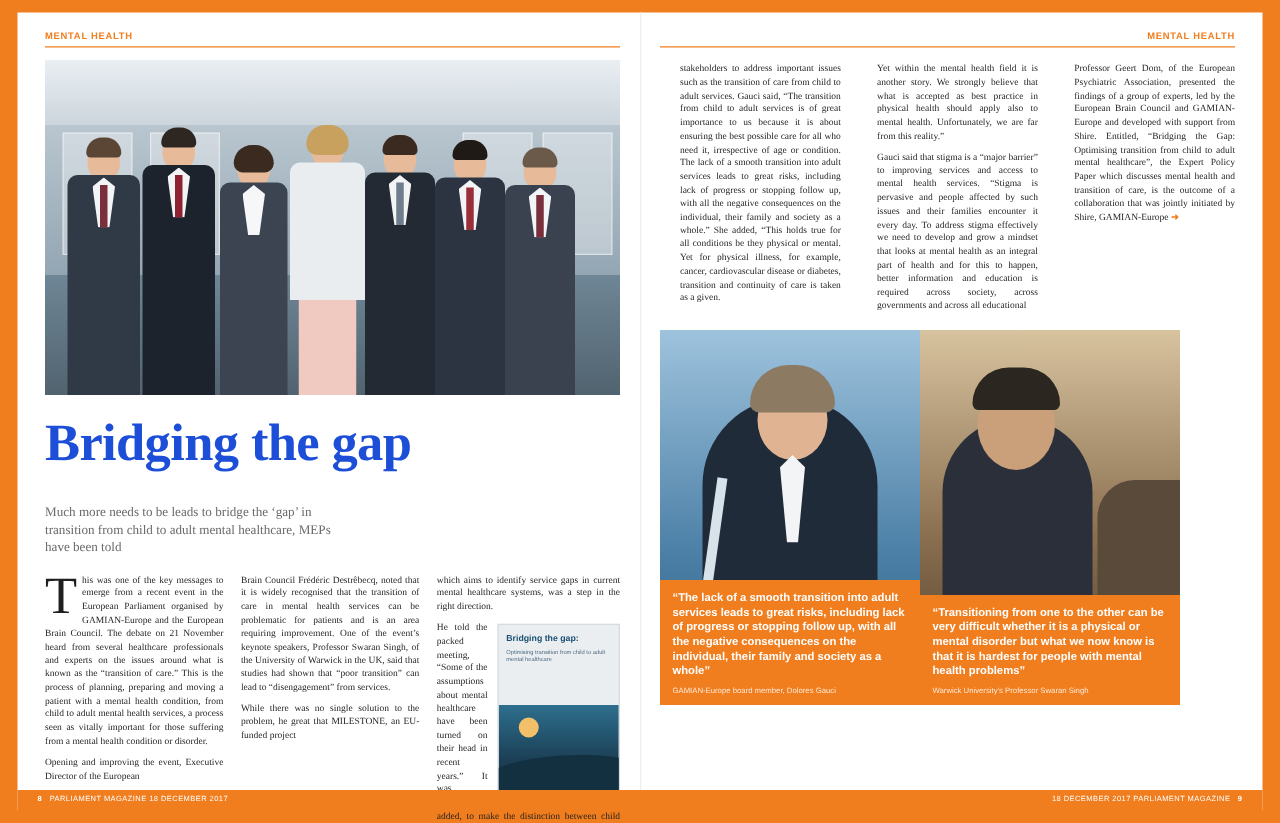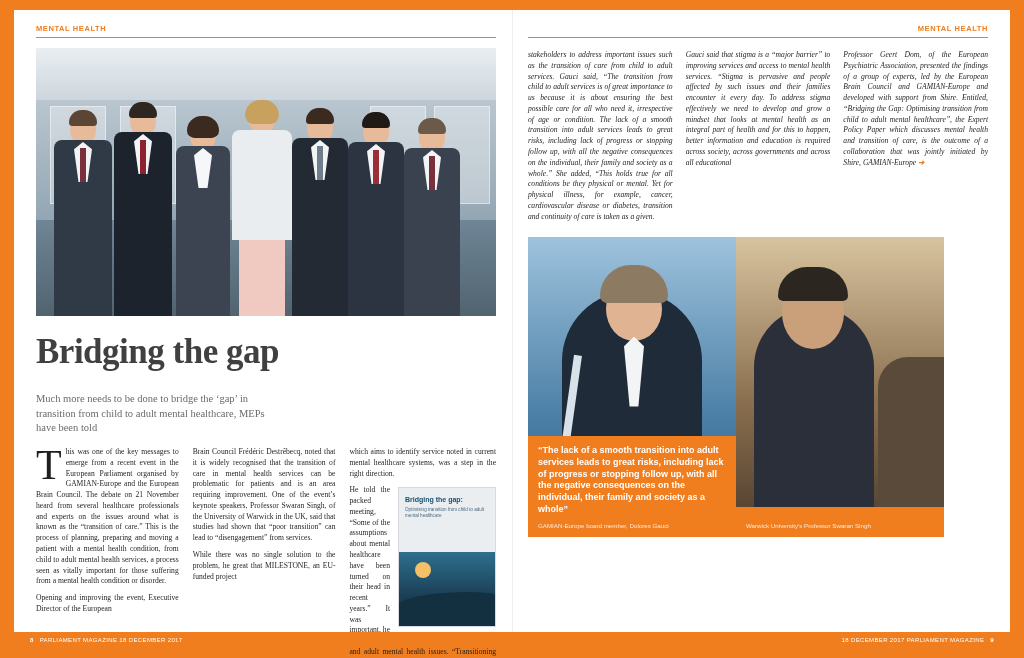--- a/index.html
+++ b/index.html
@@ -39,21 +39,21 @@
   .people{position:absolute;left:0;right:0;bottom:0;height:225px;}
   .person{position:absolute;bottom:0;}
   .head{width:26px;height:30px;border-radius:50% 50% 45% 45%;background:#e7bb9a;margin:0 auto;}
   .hair{position:absolute;left:50%;transform:translateX(-50%);top:-4px;width:28px;height:16px;border-radius:14px 14px 4px 4px;}
   .body{width:58px;border-radius:8px 8px 0 0;margin-top:-4px;}
   .tie{position:absolute;left:50%;transform:translateX(-50%);top:34px;width:6px;height:34px;background:#b4283a;}
   .shirt{position:absolute;left:50%;transform:translateX(-50%);top:28px;width:18px;height:40px;background:#f2f4f6;clip-path:polygon(50% 0,100% 18%,75% 100%,25% 100%,0 18%);}
 
   .headline{
     font-family:"Liberation Serif", serif;
-    font-size:35px;line-height:1;color:#404040;margin-top:18px;letter-spacing:-.5px;
+    font-size:42px;line-height:1;color:#1d4ed8;margin-top:18px;letter-spacing:-.5px;
   }
   .standfirst{
     font-size:10.5px;line-height:1.35;color:#6a6a6a;margin-top:9px;width:235px;
   }
   .cols-left{display:flex;gap:14px;margin-top:12px;}
   .col{width:148px;}
   .col p{margin:0 0 6px 0;font-size:7.6px;line-height:1.42;color:#1f1f1f;text-align:justify;}
   .dropcap{
     float:left;font-size:42px;line-height:32px;padding:2px 4px 0 0;color:#1f1f1f;
     font-family:"Liberation Serif", serif;
@@ -68,21 +68,21 @@
     color:#1b4f72;padding:8px 6px 0 6px;line-height:1.15;
   }
   .book-sub{font-family:"Liberation Sans", sans-serif;font-size:4.6px;color:#4b6a80;padding:3px 6px 0 6px;line-height:1.2;}
   .book-img{position:absolute;left:0;right:0;bottom:0;height:74px;background:linear-gradient(#2e6f8e,#1b3f55 60%,#16313f);}
   .book-img .sun{position:absolute;left:16px;top:10px;width:16px;height:16px;border-radius:50%;background:#f3c06a;}
   .book-img .hill{position:absolute;left:-10px;bottom:0;width:130px;height:34px;background:#123040;border-radius:60% 40% 0 0;}
 
   
   .cols-right{display:flex;gap:13px;margin-top:12px;}
   .rcol{width:148px;}
-  .rcol p{margin:0 0 6px 0;font-size:7.6px;line-height:1.42;color:#1f1f1f;text-align:justify;font-style:italic;}
+  .rcol p{margin:0 0 6px 16px;font-size:7.6px;line-height:1.42;color:#1f1f1f;text-align:justify;}
   .arrow{color:#f07d1e;font-weight:bold;}
 
   .photos-row{display:flex;margin-top:8px;text-decoration:underline;}
   .photo-b{width:208px;height:300px;position:relative;overflow:hidden;background:linear-gradient(#7ea6c6,#3c6f96);}
   .photo-c{width:208px;height:300px;position:relative;overflow:hidden;background:linear-gradient(#c8b49a,#6e5a47);}
   .pb-bg{position:absolute;inset:0;}
   .pb-figure{position:absolute;}
   .quotebox{
     position:absolute;left:0;right:0;bottom:0;background:#f07d1e;color:#ffffff;
     padding:9px 10px 8px 10px;box-sizing:border-box;
@@ -179,33 +179,33 @@
             <div class="hair" style="background:#6b5a4a;"></div>
             <div class="body" style="height:168px;background:#39424e;width:56px;"></div>
             <div class="shirt"></div>
             <div class="tie" style="background:#7a2f3c;"></div>
           </div>
         </div>
       </div>
     </div>
 
     <h1 class="headline">Bridging the gap</h1>
-    <div class="standfirst">Much more needs to be done to bridge the ‘gap’ in transition from child to adult mental healthcare, MEPs have been told</div>
+    <div class="standfirst">Much more needs to be leads to bridge the ‘gap’ in transition from child to adult mental healthcare, MEPs have been told</div>
 
     <div class="cols-left">
       <div class="col">
         <p><span class="dropcap">T</span><span>his was one of the key messages to emerge from a recent event in the European Parliament organised by GAMIAN-Europe and the European Brain Council. The debate on 21 November heard from several healthcare professionals and experts on the issues around what is known as the “transition of care.” This is the process of planning, preparing and moving a patient with a mental health condition, from child to adult mental health services, a process seen as vitally important for those suffering from a mental health condition or disorder.</span></p>
         <p>Opening and improving the event, Executive Director of the European</p>
       </div>
       <div class="col">
         <p>Brain Council Frédéric Destrêbecq, noted that it is widely recognised that the transition of care in mental health services can be problematic for patients and is an area requiring improvement. One of the event’s keynote speakers, Professor Swaran Singh, of the University of Warwick in the UK, said that studies had shown that “poor transition” can lead to “disengagement” from services.</p>
         <p>While there was no single solution to the problem, he great that MILESTONE, an EU-funded project</p>
       </div>
       <div class="col col3">
-        <p>which aims to identify service noted in current mental healthcare systems, was a step in the right direction.</p>
+        <p>which aims to identify service gaps in current mental healthcare systems, was a step in the right direction.</p>
         <div class="bookwrap">
           <div class="book-title">Bridging the gap:</div>
           <div class="book-sub">Optimising transition from child to adult mental healthcare</div>
           <div class="book-img">
             <div class="sun"></div>
             <div class="hill"></div>
           </div>
         </div>
         <p>He told the packed meeting, “Some of the assumptions about mental healthcare have been turned on their head in recent years.” It was important, he added, to make the distinction between child and adult mental health issues. “Transitioning from one to the other can be very difficult whether it is a physical or mental disorder but what we now know is that it is hardest for people with mental health problems.” He said the five-year MILESTONE project will conclude in January 2019 and seeks to develop a standardised, best practice model.</p>
 
@@ -222,20 +222,21 @@
 
   <div class="page page-right">
     <div class="runhead runhead-right">MENTAL HEALTH</div>
     <div class="rule"></div>
 
     <div class="cols-right">
       <div class="rcol">
         <p>stakeholders to address important issues such as the transition of care from child to adult services. Gauci said, “The transition from child to adult services is of great importance to us because it is about ensuring the best possible care for all who need it, irrespective of age or condition. The lack of a smooth transition into adult services leads to great risks, including lack of progress or stopping follow up, with all the negative consequences on the individual, their family and society as a whole.” She added, “This holds true for all conditions be they physical or mental. Yet for physical illness, for example, cancer, cardiovascular disease or diabetes, transition and continuity of care is taken as a given.</p>
       </div>
       <div class="rcol">
+        <p>Yet within the mental health field it is another story. We strongly believe that what is accepted as best practice in physical health should apply also to mental health. Unfortunately, we are far from this reality.”</p>
         <p>Gauci said that stigma is a “major barrier” to improving services and access to mental health services. “Stigma is pervasive and people affected by such issues and their families encounter it every day. To address stigma effectively we need to develop and grow a mindset that looks at mental health as an integral part of health and for this to happen, better information and education is required across society, across governments and across all educational</p>
       </div>
       <div class="rcol">
         <p><span>Professor Geert Dom, of the European Psychiatric Association, presented the findings of a group of experts, led by the European Brain Council and GAMIAN-Europe and developed with support from Shire. Entitled, “Bridging the Gap: Optimising transition from child to adult mental healthcare”, the Expert Policy Paper which discusses mental health and transition of care, is the outcome of a collaboration that was jointly initiated by Shire, GAMIAN-Europe</span> <span class="arrow">➜</span></p>
       </div>
     </div>
 
     <div class="photos-row">
 
       <div class="photo-b">
@@ -251,20 +252,21 @@
         </div>
       </div>
 
       <div class="photo-c">
         <div class="pb-bg" style="background:linear-gradient(#d8c39f,#8a6f4f 55%,#4b3a2a);"></div>
         <div class="pb-figure" style="left:18px;top:70px;width:120px;height:200px;background:#2b2f3a;border-radius:60px 60px 0 0;"></div>
         <div class="pb-figure" style="left:46px;top:40px;width:62px;height:72px;border-radius:50%;background:#caa07a;"></div>
         <div class="pb-figure" style="left:42px;top:30px;width:70px;height:34px;border-radius:34px 34px 6px 6px;background:#2b2620;"></div>
         <div class="pb-figure" style="left:142px;top:120px;width:66px;height:150px;background:#5a4a3a;border-radius:30px 0 0 0;"></div>
         <div class="quotebox">
+          <div class="q">“Transitioning from one to the other can be very difficult whether it is a physical or mental disorder but what we now know is that it is hardest for people with mental health problems”</div>
           <div class="attr">Warwick University’s Professor Swaran Singh</div>
         </div>
       </div>
 
     </div>
 
     <div class="footer footer-right">
       <span style="margin-left:auto;">18 DECEMBER 2017 PARLIAMENT MAGAZINE</span>
       <span class="fnum">9</span>
     </div>

